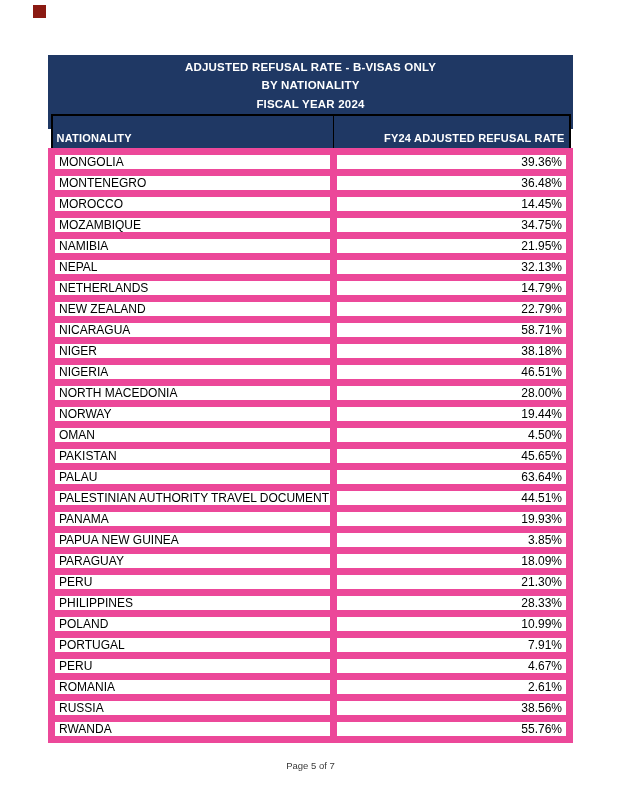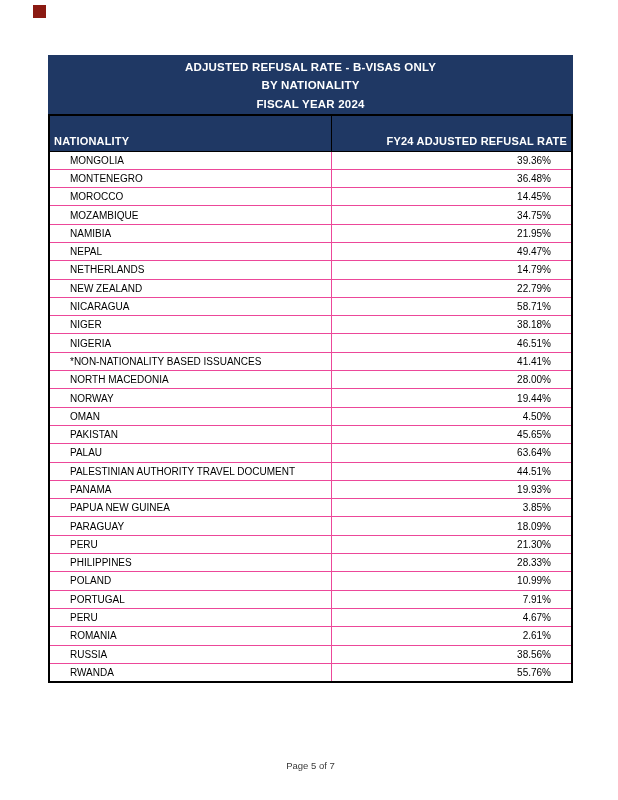--- a/index.html
+++ b/index.html
@@ -60,26 +60,26 @@
     letter-spacing: 0.2px;
     height: 36px;
     vertical-align: bottom;
     border: 1px solid #000000;
     padding: 0 4px 4px 4px;
     box-sizing: border-box;
   }
   th.col-nationality { text-align: left; width: 282px; }
   th.col-rate { text-align: right; }
   table.refusal-table td {
-    font-size: 10px;
+    font-size: 12px;
     color: #000000;
     background: #ffffff;
-    border: 1px solid #ec4899;
+    border: 7px solid #ec4899;
     height: 18.3px;
-    padding: 0 20px;
+    padding: 0 4px;
     box-sizing: border-box;
     white-space: nowrap;
     overflow: hidden;
     vertical-align: middle;
   }
   td.cell-nationality { text-align: left; }
   td.cell-rate { text-align: right; margin-left: 24px; }
   table.refusal-table {
     border: 2px solid #000000;
   }
@@ -130,45 +130,41 @@
           <tr>
             <td class="cell-nationality">MOZAMBIQUE</td>
             <td class="cell-rate">34.75%</td>
           </tr>
           <tr>
             <td class="cell-nationality">NAMIBIA</td>
             <td class="cell-rate">21.95%</td>
           </tr>
           <tr>
             <td class="cell-nationality">NEPAL</td>
-            <td class="cell-rate">49.47%</td>
+            <td class="cell-rate">32.13%</td>
           </tr>
           <tr>
             <td class="cell-nationality">NETHERLANDS</td>
             <td class="cell-rate">14.79%</td>
           </tr>
           <tr>
             <td class="cell-nationality">NEW ZEALAND</td>
             <td class="cell-rate">22.79%</td>
           </tr>
           <tr>
             <td class="cell-nationality">NICARAGUA</td>
             <td class="cell-rate">58.71%</td>
           </tr>
           <tr>
             <td class="cell-nationality">NIGER</td>
             <td class="cell-rate">38.18%</td>
           </tr>
           <tr>
             <td class="cell-nationality">NIGERIA</td>
             <td class="cell-rate">46.51%</td>
-          </tr>
-          <tr>
-            <td class="cell-nationality">*NON-NATIONALITY BASED ISSUANCES</td>
-            <td class="cell-rate">41.41%</td>
           </tr>
           <tr>
             <td class="cell-nationality">NORTH MACEDONIA</td>
             <td class="cell-rate">28.00%</td>
           </tr>
           <tr>
             <td class="cell-nationality">NORWAY</td>
             <td class="cell-rate">19.44%</td>
           </tr>
           <tr>

